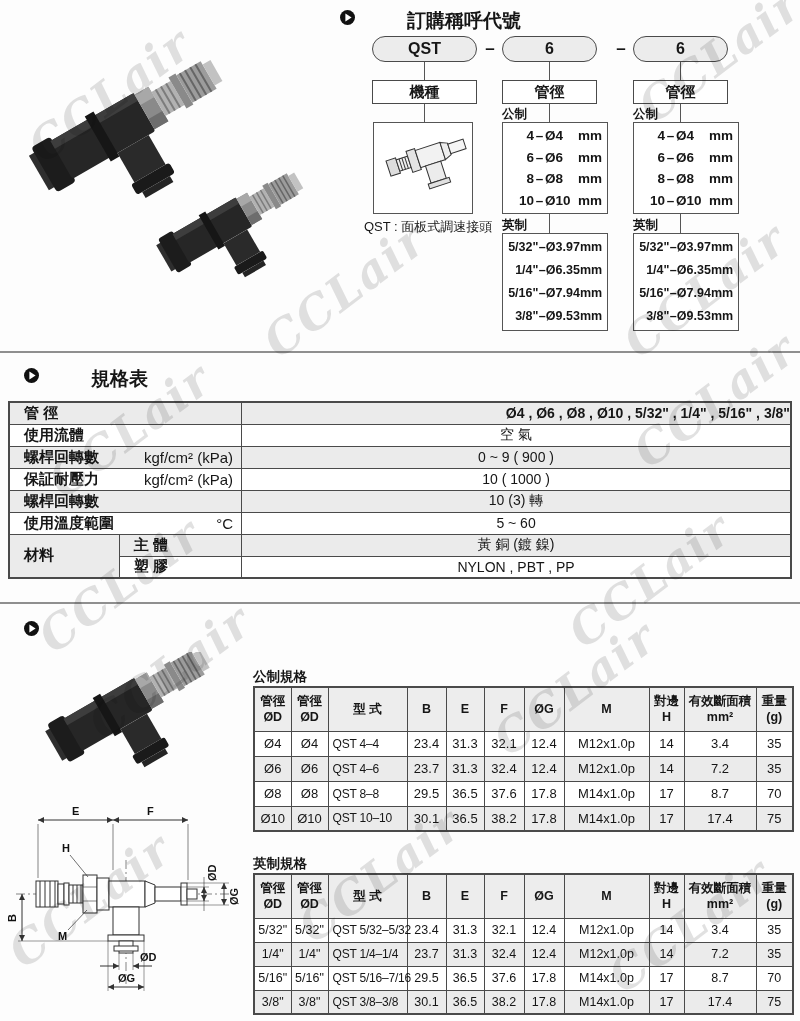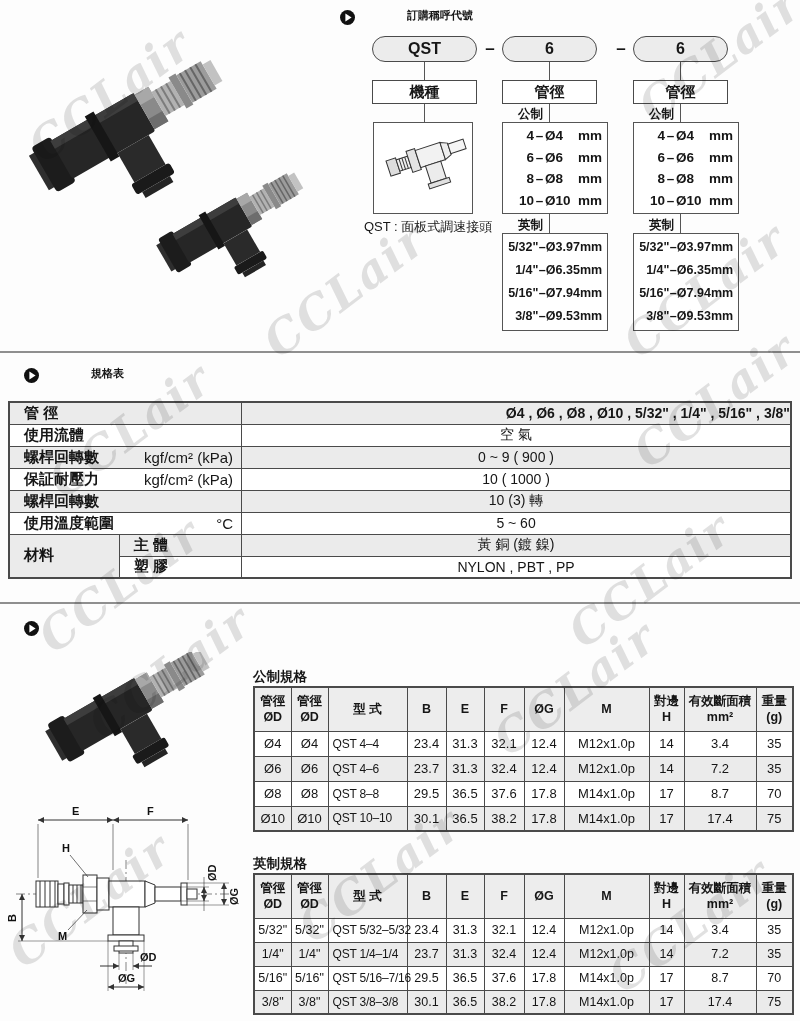--- a/index.html
+++ b/index.html
@@ -10,40 +10,40 @@
   
   .wm { position:absolute; transform:translate(-50%,-50%) rotate(-37deg);
         font:italic 700 46px "DejaVu Serif", serif; letter-spacing:2px;
         color:#c9c9c9; opacity:.55; mix-blend-mode:multiply; z-index:6;
         pointer-events:none; white-space:nowrap; }
 
   .abs { position:absolute; }
   .z { z-index:2; }
 
   
-  .sec-title { position:absolute; font-size:11px; font-weight:700; z-index:2;padding-left:47px; }
+  .sec-title { position:absolute; font-size:19px; font-weight:700; z-index:2;padding-left:47px; }
   .sec-icon { position:absolute; width:15px; height:15px; z-index:2; }
 
   
   .pill { position:absolute; height:26px; background:#ececec; border:1.4px solid #4a4a4a;
           border-radius:13px; text-align:center; font-size:16px; font-weight:700;
           line-height:23px; z-index:2; }
   .code-dash { position:absolute; width:20px; text-align:center; font-size:17px; font-weight:700; z-index:2; }
   .obox { position:absolute; height:24px; background:#fff; border:1.3px solid #4a4a4a;
           text-align:center; font-size:15px; font-weight:700; line-height:21px; z-index:2; }
   .conn { position:absolute; width:0; border-left:1.2px solid #555; z-index:1; }
 
   .model-col { position:absolute; left:372px; top:104px; width:105px; height:132px; z-index:2; }
   .model-col .vline { position:absolute; left:52px; top:0; height:18px; border-left:1.2px solid #555; }
   .model-box { position:absolute; left:1px; top:18px; width:100px; height:92px; background:#fff; border:1.2px solid #555; }
   .model-caption { position:absolute; left:-8px; top:114px; width:146px; font-size:13px; font-weight:400; white-space:nowrap; }
 
   .dia-col { position:absolute; top:104px; width:110px; height:230px; z-index:2; }
   .dia-col .vline { position:absolute; left:47px; top:0; height:130px; border-left:1.2px solid #555; z-index:0; }
-  .side-label { position:absolute; left:16px; font-size:12.5px; font-weight:700; background:#fdfdfd; padding-right:3px; }
+  .side-label { position:absolute; left:0; font-size:12.5px; font-weight:700; background:#fdfdfd; padding-right:3px; }
   .dia-box { position:absolute; left:0; width:106px; background:#fff; border:1.2px solid #555;
              display:flex; flex-direction:column; justify-content:space-around; padding:2px 3px; z-index:1; }
   .drow { display:flex; align-items:baseline; font-size:13.5px; font-weight:700; line-height:1; }
   .drow .dc { width:28px; text-align:right; }
   .drow .ds { width:11px; text-align:center; }
   .drow .dd { flex:1; }
   .drow .du { width:26px; text-align:left; }
   .dia-box.imp .drow { font-size:12.5px; }
   .dia-box.imp .drow .dc { width:35px; }
   .dia-box.imp .drow .ds { width:8px; }

